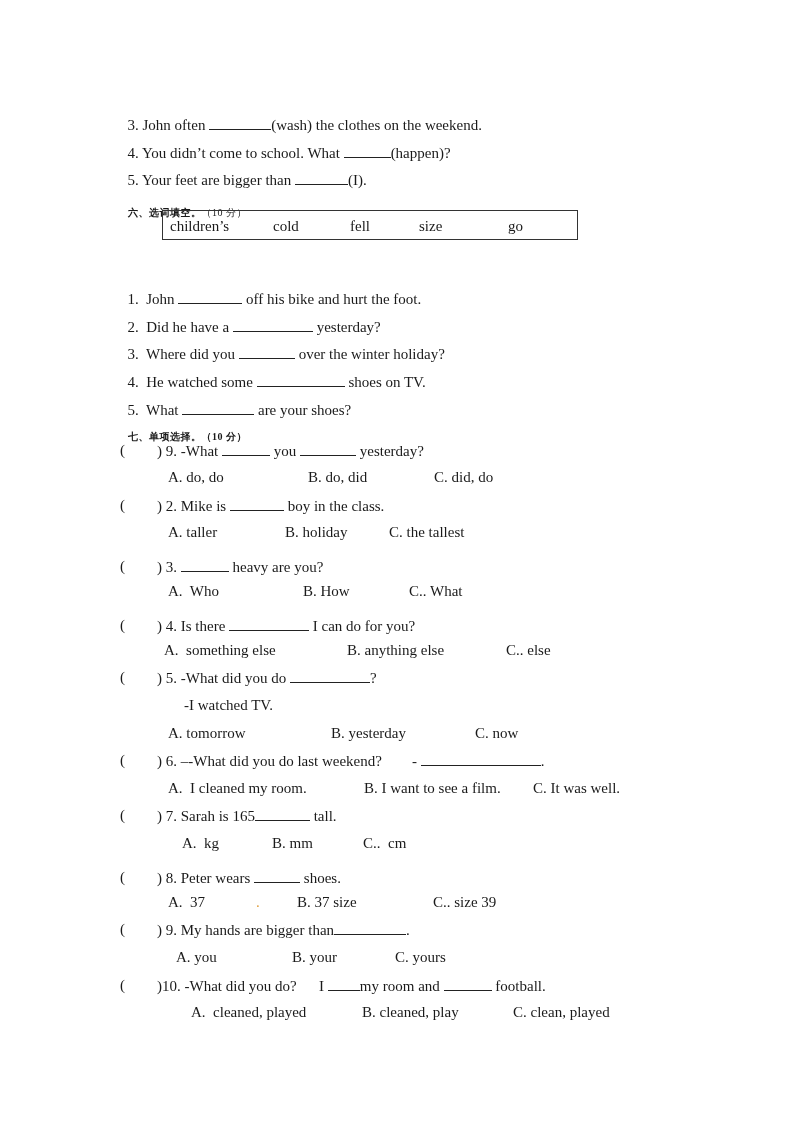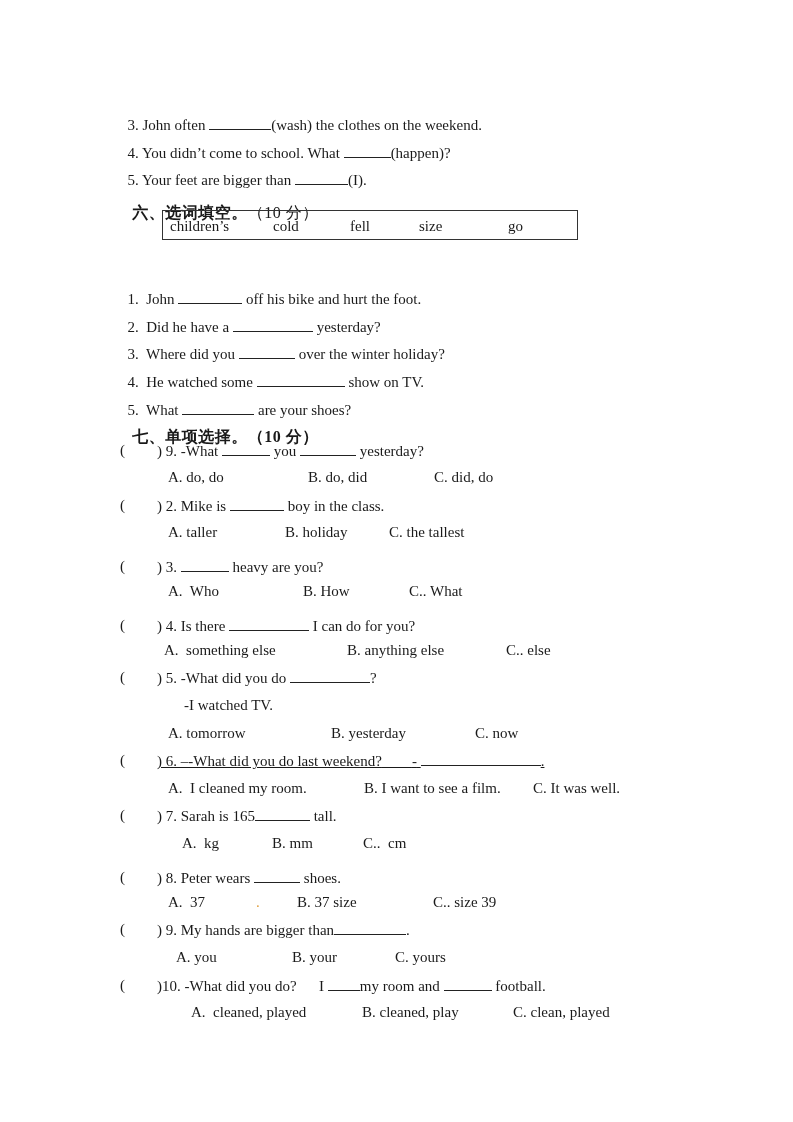--- a/index.html
+++ b/index.html
@@ -2,21 +2,21 @@
 <html><head>
   <meta charset="utf-8">
   <style>
     html, body { margin: 0; padding: 0; background: #ffffff; }
     body {
       width: 793px; height: 1122px; position: relative; overflow: hidden;
       font-family: "Liberation Serif", "DejaVu Serif", serif;
       color: #1a1a1a; font-size: 15px;
     }
     .line { position: absolute; white-space: pre; line-height: 18px; }
-    .heading { font-family: "DejaVu Sans", "Liberation Sans", sans-serif; font-size: 16px; font-weight: bold; letter-spacing: 0.5px; }
+    .heading { font-family: "DejaVu Sans", "Liberation Sans", sans-serif; font-size: 10px; font-weight: bold; letter-spacing: 0.5px; }
     .heading .score { font-family: "Liberation Serif", serif; font-weight: normal; }
     .heading7 .score { font-weight: bold; }
     .blank { display: inline-block; border-bottom: 1px solid #222; height: 14px; vertical-align: baseline; }
     .word-box {
       position: absolute; left: 162px; top: 210px; width: 416px; height: 30px;
       border: 1px solid #333; box-sizing: border-box;
     }
     .word-box span { position: absolute; top: 7px; line-height: 16px; }
     .paren { position: absolute; }
     .opt { position: absolute; white-space: pre; line-height: 18px; }
@@ -49,21 +49,21 @@
 <div class="line" style="left:120px; top:271px;">
   <span>1.</span>  <span>John</span> <span class="blank" style="width:64px;"></span> <span>off his bike and hurt the foot.</span>
 </div>
 <div class="line" style="left:120px; top:299px;">
   <span>2.</span>  <span>Did he have a</span> <span class="blank" style="width:80px;"></span> <span>yesterday?</span>
 </div>
 <div class="line" style="left:120px; top:326px;">
   <span>3.</span>  <span>Where did you</span> <span class="blank" style="width:56px;"></span> <span>over the winter holiday?</span>
 </div>
 <div class="line" style="left:120px; top:354px;">
-  <span>4.</span>  <span>He watched some</span> <span class="blank" style="width:88px;"></span> <span>show on TV.</span>
+  <span>4.</span>  <span>He watched some</span> <span class="blank" style="width:88px;"></span> <span>shoes on TV.</span>
 </div>
 <div class="line" style="left:120px; top:382px;">
   <span>5.</span>  <span>What</span> <span class="blank" style="width:72px;"></span> <span>are your shoes?</span>
 </div>
 
 <div class="line heading heading7" style="left:120px; top:410px;">
   <span>七、单项选择。</span><span class="score">（10 分）</span>
 </div>
 
 <div>
@@ -102,21 +102,21 @@
   <span class="paren line" style="left:120px; top:668px;">(</span>
   <div class="line" style="left:157px; top:668px;"><span>) 5. -What did you do</span> <span class="blank" style="width:80px;"></span><span>?</span></div>
   <span class="opt" style="left:184px; top:696px;">-I watched TV.</span>
   <span class="opt" style="left:168px; top:724px;">A. tomorrow</span>
   <span class="opt" style="left:331px; top:724px;">B. yesterday</span>
   <span class="opt" style="left:475px; top:724px;">C. now</span>
 </div>
 
 <div>
   <span class="paren line" style="left:120px; top:751px;">(</span>
-  <div class="line" style="left:157px; top:751px;text-decoration:underline;"><span>) 6. –-What did you do last weekend?</span>        <span>-</span> <span class="blank" style="width:120px;"></span><span>.</span></div>
+  <div class="line" style="left:157px; top:751px;"><span>) 6. –-What did you do last weekend?</span>        <span>-</span> <span class="blank" style="width:120px;"></span><span>.</span></div>
   <span class="opt" style="left:168px; top:779px;">A.  I cleaned my room.</span>
   <span class="opt" style="left:364px; top:779px;">B. I want to see a film.</span>
   <span class="opt" style="left:533px; top:779px;">C. It was well.</span>
 </div>
 
 <div>
   <span class="paren line" style="left:120px; top:806px;">(</span>
   <div class="line" style="left:157px; top:806px;"><span>) 7. Sarah is 165</span><span class="blank" style="width:55px;"></span> <span>tall.</span></div>
   <span class="opt" style="left:182px; top:834px;">A.  kg</span>
   <span class="opt" style="left:272px; top:834px;">B. mm</span>

